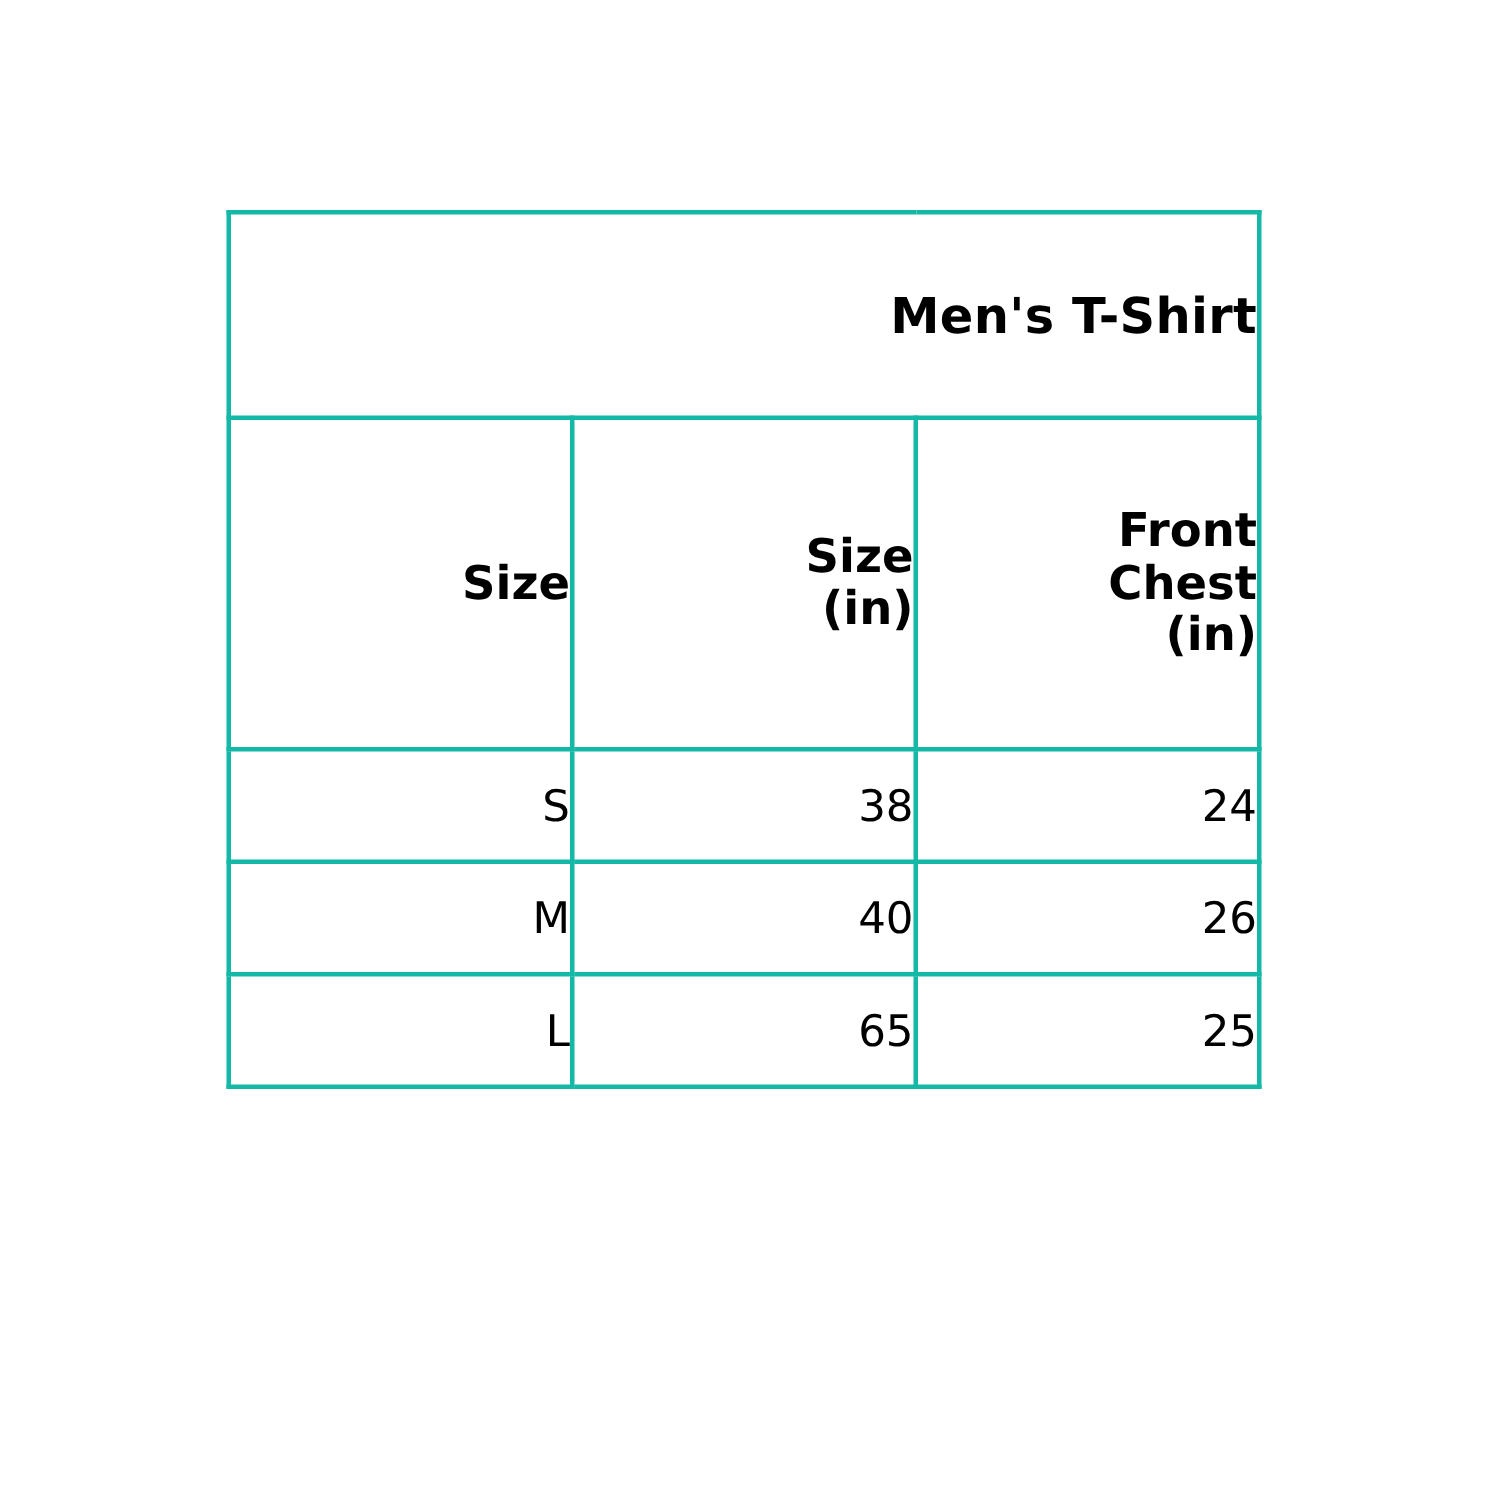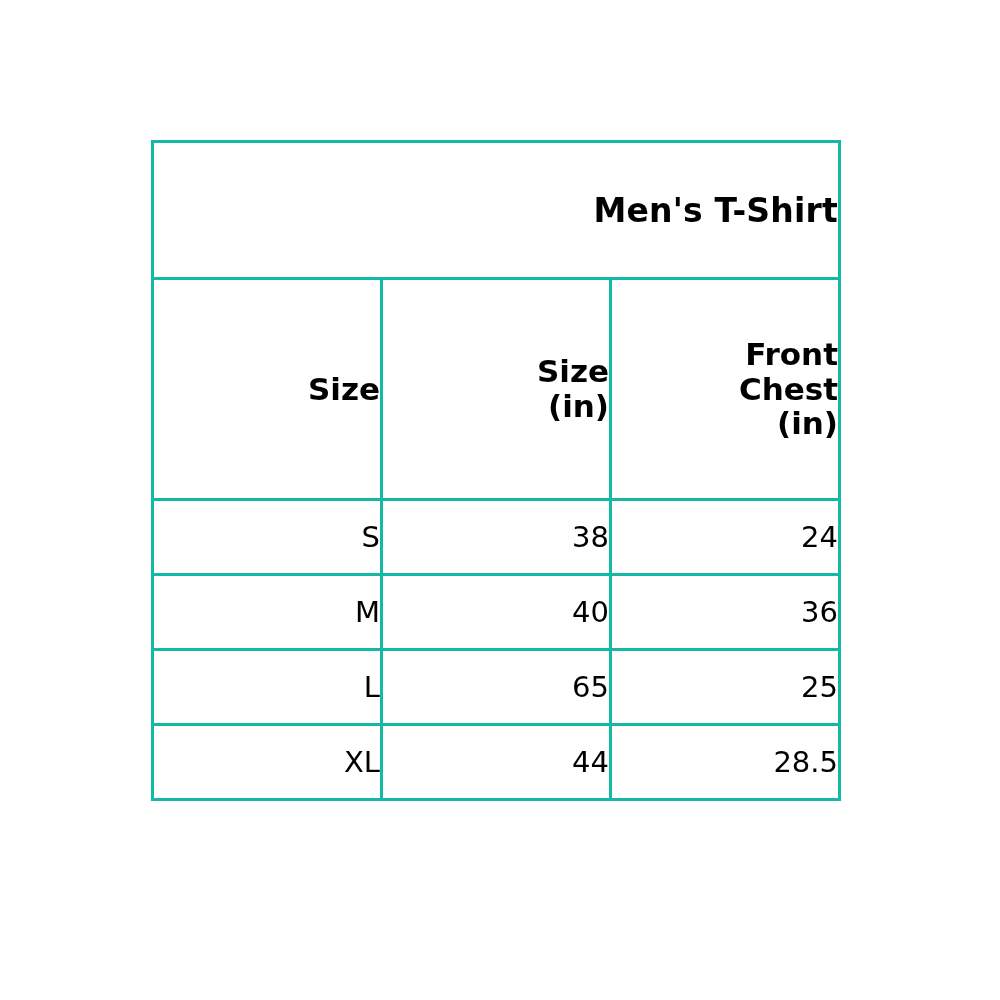--- a/index.html
+++ b/index.html
@@ -80,27 +80,22 @@
         </th>
       </tr>
       <tr>
         <td class="body-cell col-size">S</td>
         <td class="body-cell col-chest">38</td>
         <td class="body-cell col-front">24</td>
       </tr>
       <tr>
         <td class="body-cell col-size">M</td>
         <td class="body-cell col-chest">40</td>
-        <td class="body-cell col-front">36</td>
+        <td class="body-cell col-front">26</td>
       </tr>
       <tr>
         <td class="body-cell col-size">L</td>
         <td class="body-cell col-chest">65</td>
         <td class="body-cell col-front">25</td>
       </tr>
-      <tr>
-        <td class="body-cell col-size">XL</td>
-        <td class="body-cell col-chest">44</td>
-        <td class="body-cell col-front">28.5</td>
-      </tr>
     </tbody>
   </table>
 </div>
 
 </body></html>

